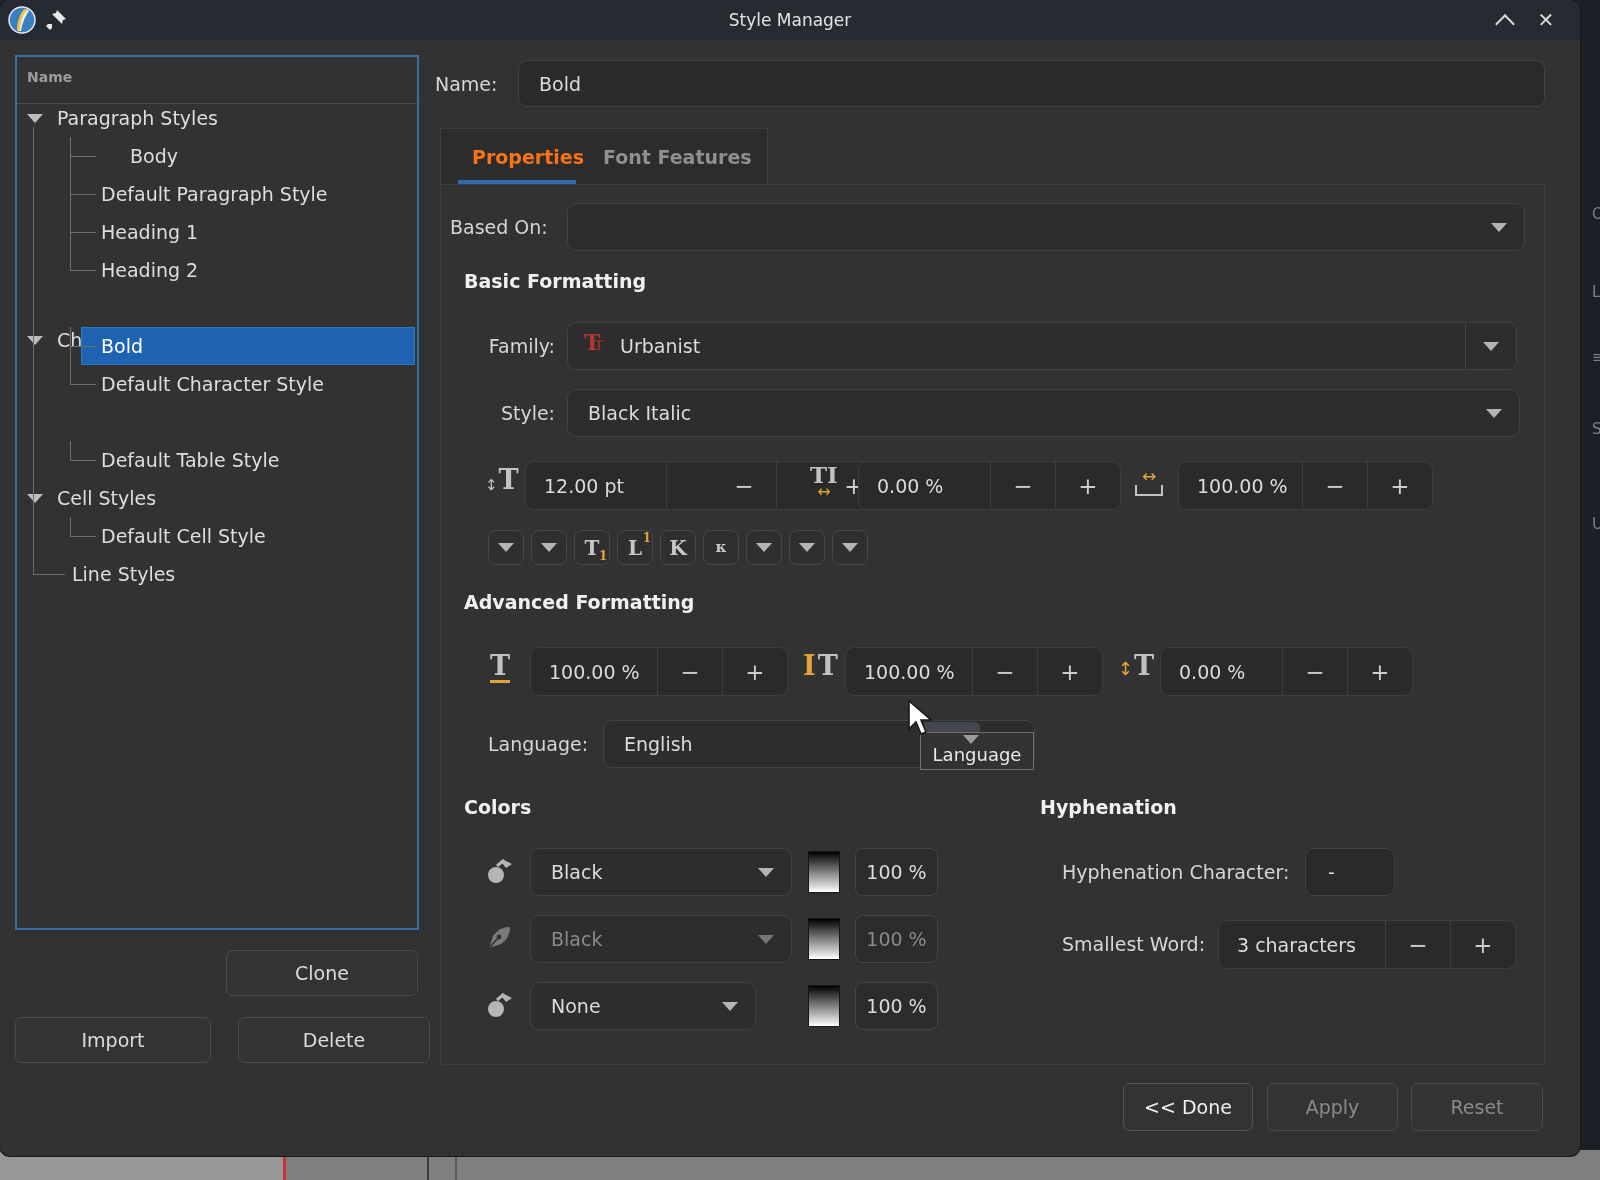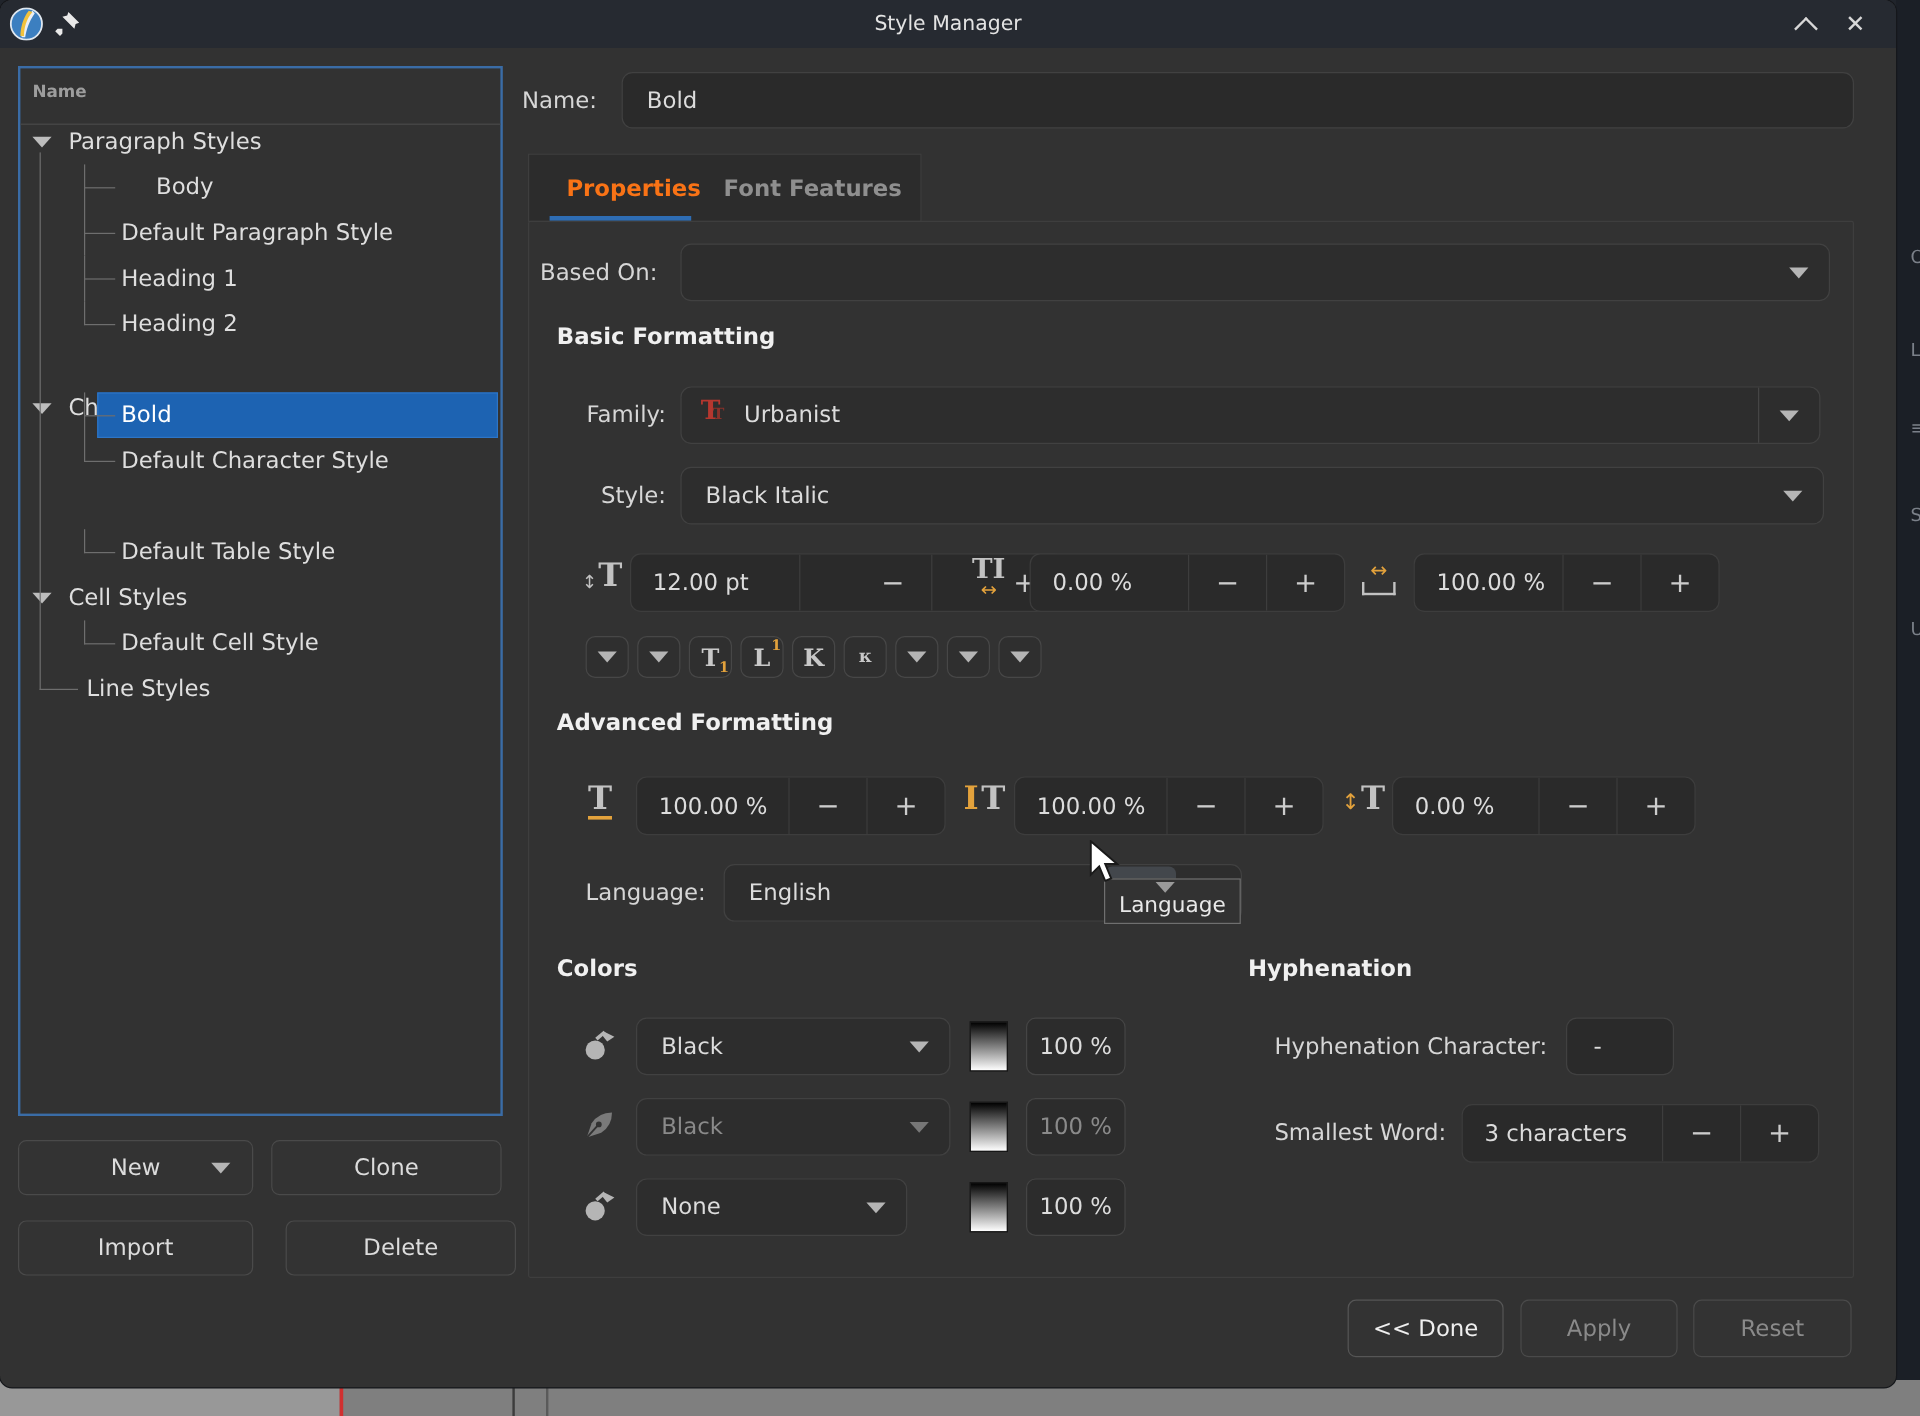--- a/index.html
+++ b/index.html
@@ -178,24 +178,20 @@
             <div class="lbl" style="left: 84px;">Default Cell Style</div>
           </div>
           <div class="trow" style="top: 456px;">
             <div class="tline" style="left: 16px; top: 19px; width: 32px; height: 1px;"></div>
             <div class="lbl" style="left: 55px;">Line Styles</div>
           </div>
           <div class="tline" style="left: 16px; top: 28px; width: 1px; height: 448px;"></div>
         </div>
     </div>
 
-    <div class="ab btn" style="left:15px;top:950px;width:196px;height:46px;">
-      <span>New</span>
-      <span class="tri-down" style="position:absolute;right:18px;"></span>
-    </div>
     <div class="ab btn" style="left:226px;top:950px;width:192px;height:46px;">
         <span>Clone</span>
       </div>
     <div class="ab btn" style="left:15px;top:1017px;width:196px;height:46px;">
         <span>Import</span>
       </div>
     <div class="ab btn" style="left:238px;top:1017px;width:192px;height:46px;">
         <span>Delete</span>
       </div>
 

